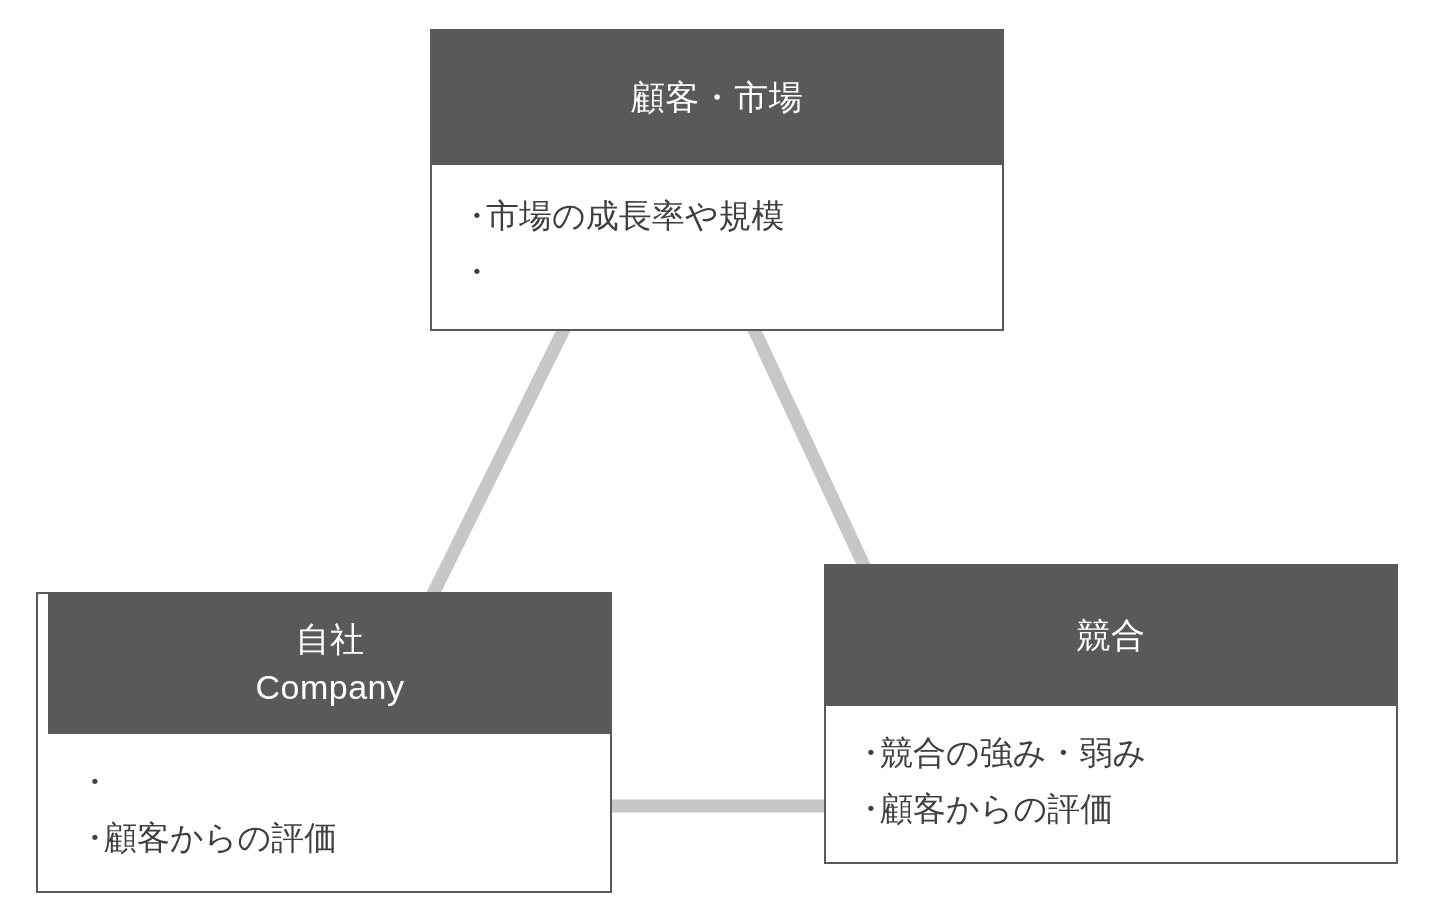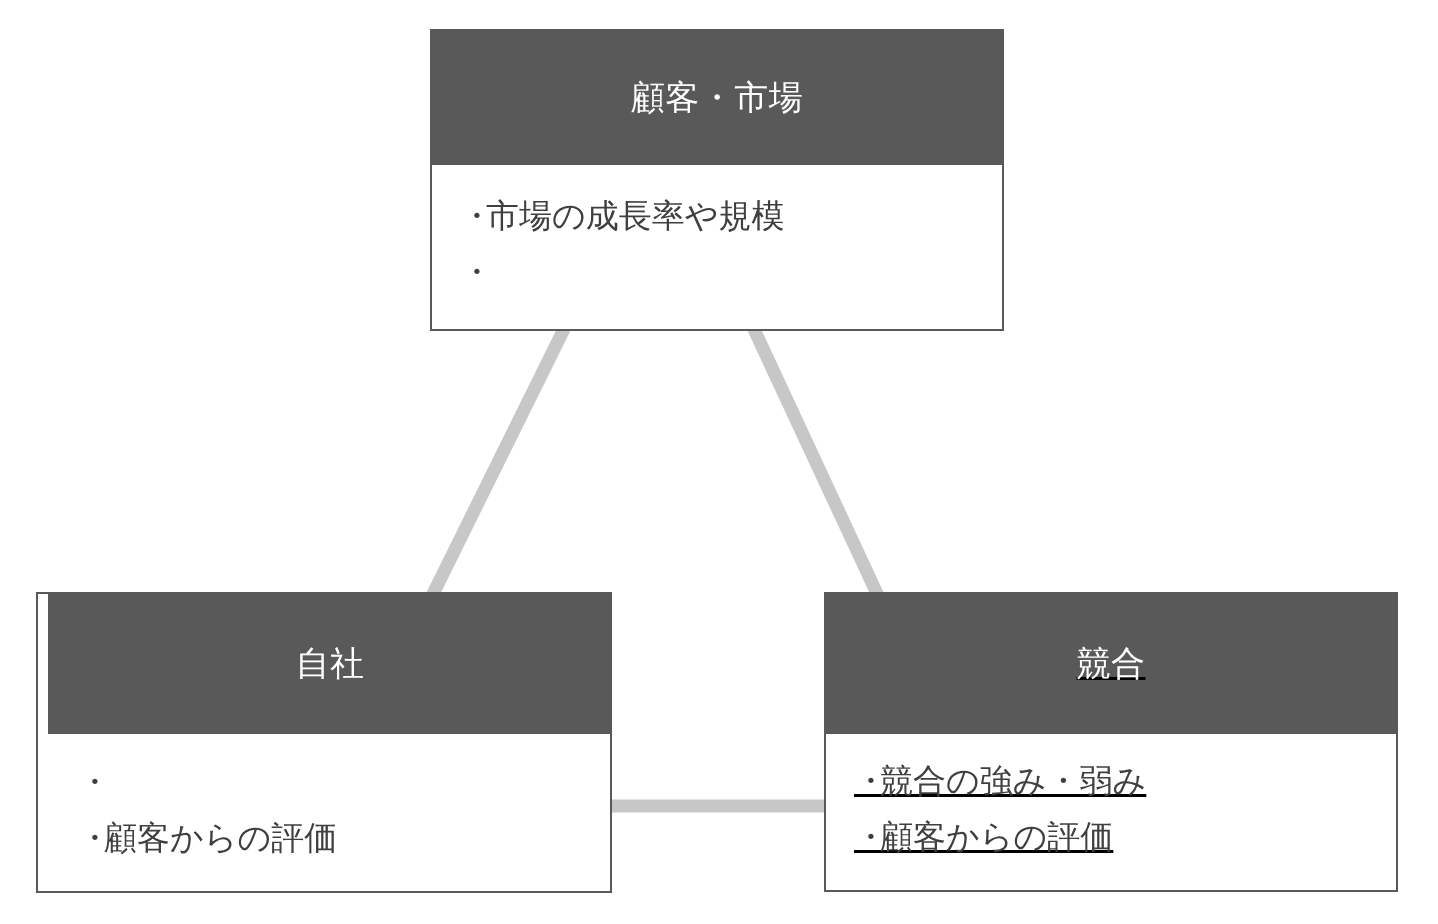--- a/index.html
+++ b/index.html
@@ -32,21 +32,21 @@
     position: absolute;
     z-index: 2;
     box-sizing: border-box;
     background: #ffffff;
     border: 2px solid #595959;
     display: flex;
     flex-direction: column;
   }
   .box-customer   { left: 430px; top: 29px;  width: 574px; height: 302px; }
   .box-company    { left: 36px;  top: 592px; width: 576px; height: 301px; padding-left: 12px; }
-  .box-competitor { left: 824px; top: 592px; width: 574px; height: 300px; text-decoration: underline; }
+  .box-competitor { left: 824px; top: 564px; width: 574px; height: 300px; }
 
   .box-header {
     background: #595959;
     color: #ffffff;
     flex: 0 0 auto;
     display: flex;
     flex-direction: column;
     align-items: center;
     justify-content: center;
     text-align: center;
@@ -112,20 +112,21 @@
         <li class="bullet-item">
           <span class="bullet">・</span>
         </li>
       </ul>
     </div>
   </div>
 
   <div class="box box-company">
     <div class="box-header">
       <div class="title-ja">自社</div>
+      <div class="title-en">Company</div>
     </div>
     <div class="box-body">
       <ul class="bullet-list">
         <li class="bullet-item">
           <span class="bullet">・</span>
         </li>
         <li class="bullet-item">
           <span class="bullet">・</span>
           <span class="bullet-text">顧客からの評価</span>
         </li>

